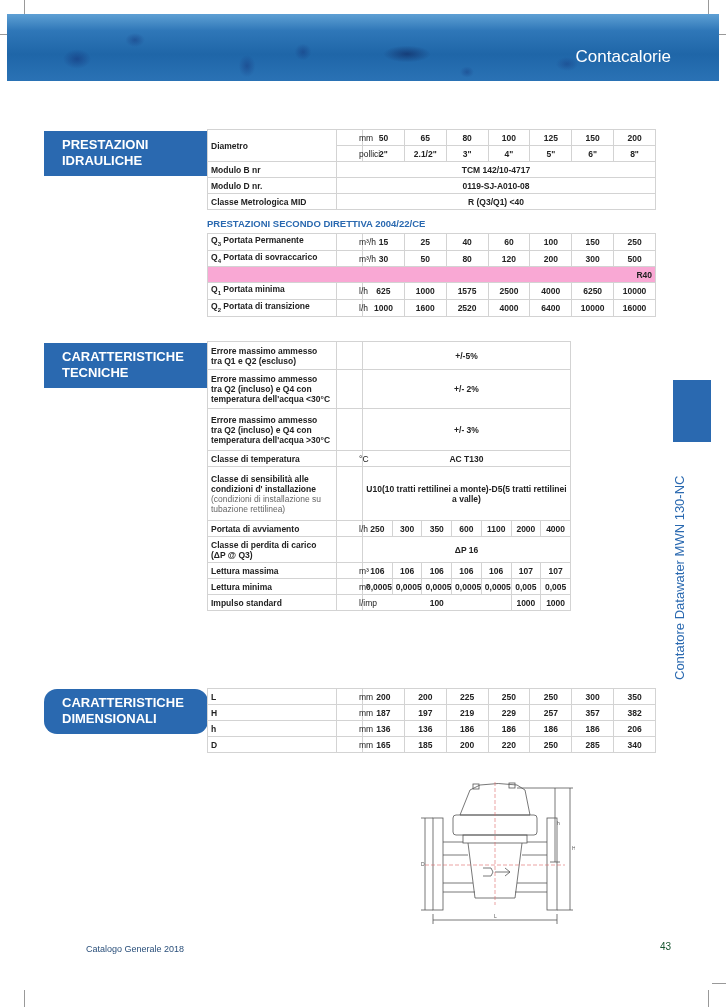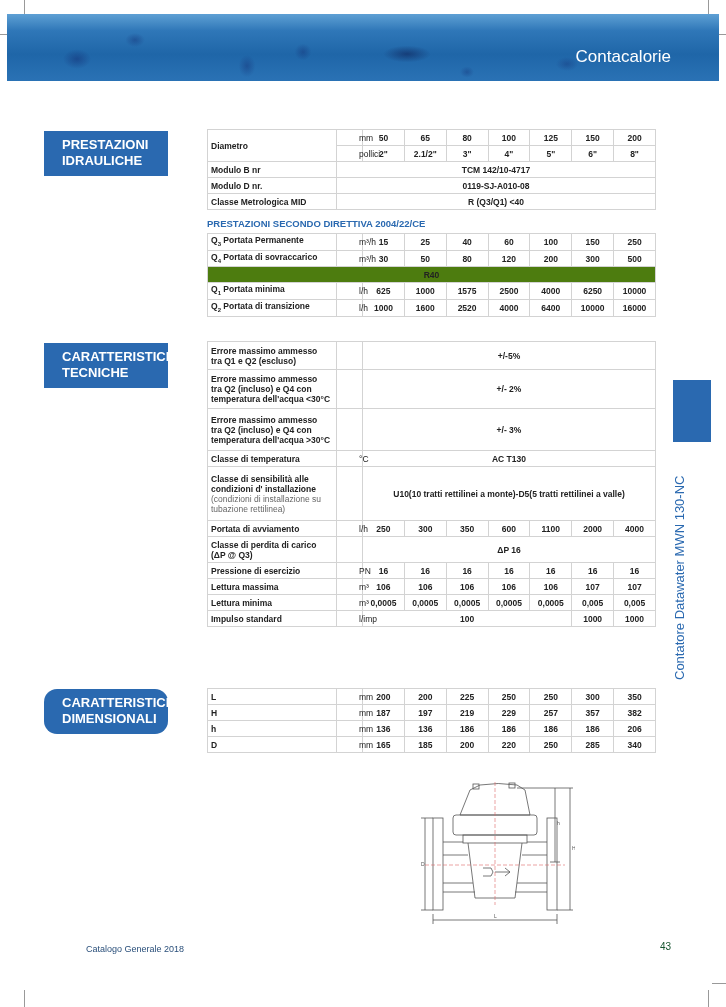--- a/index.html
+++ b/index.html
@@ -9,26 +9,26 @@
     background:
       radial-gradient(ellipse 20px 14px at 70px 45px, rgba(20,50,120,.55), transparent 70%),
       radial-gradient(ellipse 14px 10px at 128px 26px, rgba(20,50,120,.45), transparent 70%),
       radial-gradient(ellipse 12px 16px at 240px 52px, rgba(20,50,120,.45), transparent 70%),
       radial-gradient(ellipse 12px 12px at 296px 38px, rgba(20,50,120,.45), transparent 70%),
       radial-gradient(ellipse 34px 12px at 400px 40px, rgba(15,35,90,.6), transparent 70%),
       radial-gradient(ellipse 16px 10px at 560px 50px, rgba(20,50,120,.4), transparent 70%),
       radial-gradient(ellipse 10px 8px at 460px 58px, rgba(20,50,120,.4), transparent 70%),
       linear-gradient(180deg,#5ea0d4 0%,#2f77b8 25%,#1f66a8 60%,#2a72b5 100%);}
   .banner-title{position:absolute;right:48px;top:33px;color:#fff;font-size:17px;text-align:right;}
-  .section-box{position:absolute;left:44px;width:124px;background:#2a69b0;color:#fff;font-weight:bold;font-size:13px;line-height:16px;padding:6px 0 6px 18px;box-sizing:border-box;}
+  .section-box{position:absolute;left:44px;width:164px;background:#2a69b0;color:#fff;font-weight:bold;font-size:13px;line-height:16px;padding:6px 0 6px 18px;box-sizing:border-box;}
   table{position:absolute;border-collapse:collapse;font-size:8.5px;table-layout:fixed;}
   td{border:1px solid #d3d3d3;padding:1px 3px;height:13px;line-height:10px;text-align:center;font-weight:bold;color:#222;}
   td.name{text-align:left;}
   td.unit{font-weight:normal;padding-left:22px;}
-  .r40 td{background:#4d7c0f;text-align:center;}
+  .r40 td{background:#f9a8d4;text-align:right;}
   .subhead{position:absolute;left:207px;top:218px;color:#2a69b0;font-weight:bold;font-size:9.5px;}
   .side-tab{position:absolute;left:673px;top:380px;width:38px;height:62px;background:#2a69b0;}
   .side-text{position:absolute;left:672px;top:680px;transform-origin:0 0;transform:rotate(-90deg);color:#2a69b0;font-size:13px;white-space:nowrap;}
   .footer-left{position:absolute;left:86px;top:944px;font-size:9px;color:#2a4f7a;}
   .footer-right{position:absolute;left:660px;top:941px;font-size:10px;color:#14532d;}
   .drawing{position:absolute;left:395px;top:780px;}
 </style>
 </head>
 <body>
 
@@ -155,21 +155,21 @@
     <td>1600</td>
     <td>2520</td>
     <td>4000</td>
     <td>6400</td>
     <td>10000</td>
     <td>16000</td>
   </tr>
 </tbody>
   </table>
 
-<table style="left:207px;top:341px;width:449px;">
+<table style="left:207px;top:341px;width:364px;">
   <colgroup>
       <col style="width:129px">
       <col style="width:26px">
       <col>
       <col>
       <col>
       <col>
       <col>
       <col>
       <col>
@@ -226,31 +226,20 @@
     <td>2000</td>
     <td>4000</td>
   </tr>
   <tr style="height:26px">
     <td class="name">
           <div>Classe di perdita di carico</div>
           <div>(ΔP @ Q3)</div>
         </td>
     <td class="unit"></td>
     <td colspan="7">ΔP 16</td>
-  </tr>
-  <tr>
-    <td class="name">Pressione di esercizio</td>
-    <td class="unit">PN</td>
-    <td>16</td>
-    <td>16</td>
-    <td>16</td>
-    <td>16</td>
-    <td>16</td>
-    <td>16</td>
-    <td>16</td>
   </tr>
   <tr>
     <td class="name">Lettura massima</td>
     <td class="unit">m³</td>
     <td>106</td>
     <td>106</td>
     <td>106</td>
     <td>106</td>
     <td>106</td>
     <td>107</td>

